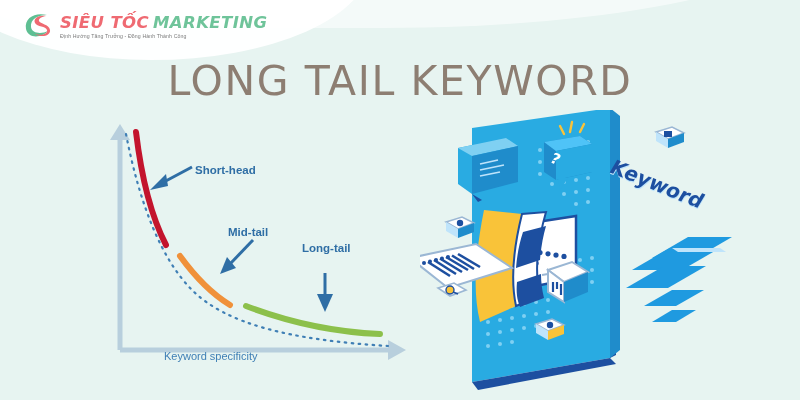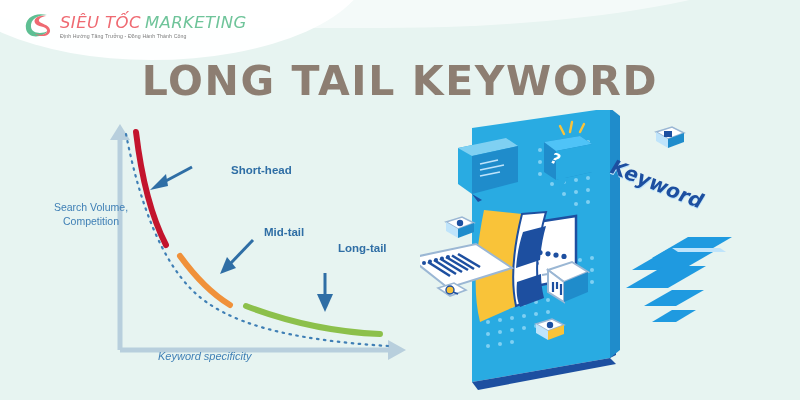--- a/index.html
+++ b/index.html
@@ -14,36 +14,36 @@
   
   .swoosh{position:absolute;left:-60px;top:-130px;width:430px;height:190px;
           background:#ffffff;border-radius:0 0 60% 58%;opacity:.95;}
   .swoosh2{position:absolute;left:-10px;top:-150px;width:820px;height:178px;
            border-radius:0 0 52% 12%;background:#ffffff;opacity:.55;}
 
   
   .logo{position:absolute;left:22px;top:6px;width:230px;height:40px;display:flex;align-items:center;gap:4px;}
   .logo-mark{width:34px;height:34px;position:relative;flex:0 0 auto;}
   .logo-text-wrap{display:flex;flex-direction:column;line-height:1;padding-top:2px;}
-  .logo-line1{font-family:"DejaVu Sans", sans-serif;font-weight:400;font-style:italic;font-size:16.5px;letter-spacing:.4px;white-space:nowrap;}
+  .logo-line1{font-family:"DejaVu Sans", sans-serif;font-weight:700;font-style:italic;font-size:16.5px;letter-spacing:.4px;white-space:nowrap;}
   .logo-sieutoc{color:#ef6a72;}
   .logo-mkt{color:#6fc49a;margin-left:4px;}
   .logo-tagline{font-size:5.2px;color:#7b7b7b;letter-spacing:.12px;margin-top:3px;white-space:nowrap;font-family:"Liberation Sans",sans-serif;}
 
   
   .title{position:absolute;left:0;right:0;top:57px;text-align:center;
-         font-family:"DejaVu Sans", sans-serif;font-weight:700;font-size:41px;
+         font-family:"DejaVu Sans", sans-serif;font-weight:400;font-size:41px;
          letter-spacing:1.6px;color:#8d7e72;}
 
   
   .chart{position:absolute;left:40px;top:118px;width:390px;height:265px;}
   .axis-ylabel{position:absolute;left:12px;top:82px;width:78px;text-align:center;
                font-size:10.5px;line-height:14px;color:#3f7fb5;}
-  .axis-xlabel{position:absolute;left:118px;top:232px;font-size:11px;color:#3f7fb5;font-style:italic;}
-  .ann{position:absolute;font-size:11.5px;font-weight:700;color:#2f6ea5;white-space:nowrap;margin-left:36px;}
+  .axis-xlabel{position:absolute;left:124px;top:232px;font-size:11px;color:#3f7fb5;}
+  .ann{position:absolute;font-size:11.5px;font-weight:700;color:#2f6ea5;white-space:nowrap;}
   .ann-short{left:155px;top:46px;}
   .ann-mid{left:188px;top:108px;}
   .ann-long{left:262px;top:124px;}
 
   
   .illo{position:absolute;left:420px;top:110px;width:380px;height:280px;}
   .kw-label{position:absolute;left:188px;top:62px;font-family:"DejaVu Sans",sans-serif;
             font-weight:700;font-size:20px;color:#1d4fa0;
             transform:rotate(22deg) skewX(-9deg);text-shadow:1px 1px 0 #bfe4fb;}
   .q-label{position:absolute;left:131px;top:40px;font-family:"DejaVu Sans",sans-serif;
@@ -104,21 +104,20 @@
       <g stroke="#2f6ea5" stroke-width="3" fill="#2f6ea5">
         <line x1="213" y1="122" x2="190" y2="146"></line>
         <polygon points="180,156 196,150 187,139" stroke="none"></polygon>
       </g>
       <g stroke="#2f6ea5" stroke-width="3" fill="#2f6ea5">
         <line x1="285" y1="155" x2="285" y2="180"></line>
         <polygon points="285,194 277,176 293,176" stroke="none"></polygon>
       </g>
     </svg>
 
-    <div class="axis-ylabel">Search Volume, Competition</div>
     <div class="axis-xlabel">Keyword specificity</div>
 
     <div class="ann ann-short">Short-head</div>
     <div class="ann ann-mid">Mid-tail</div>
     <div class="ann ann-long">Long-tail</div>
   </div>
 
   <div class="illo">
     <svg width="380" height="280" viewBox="0 0 380 280">
 

